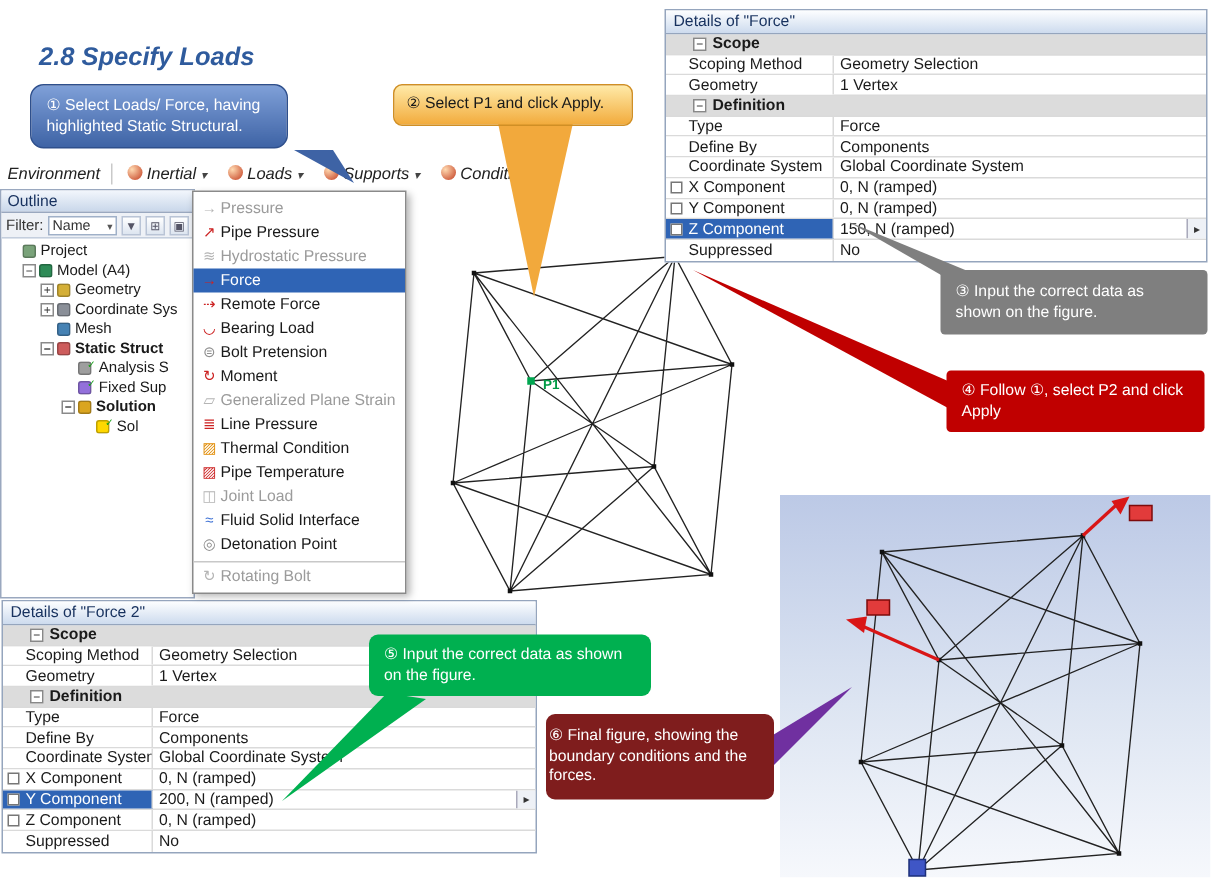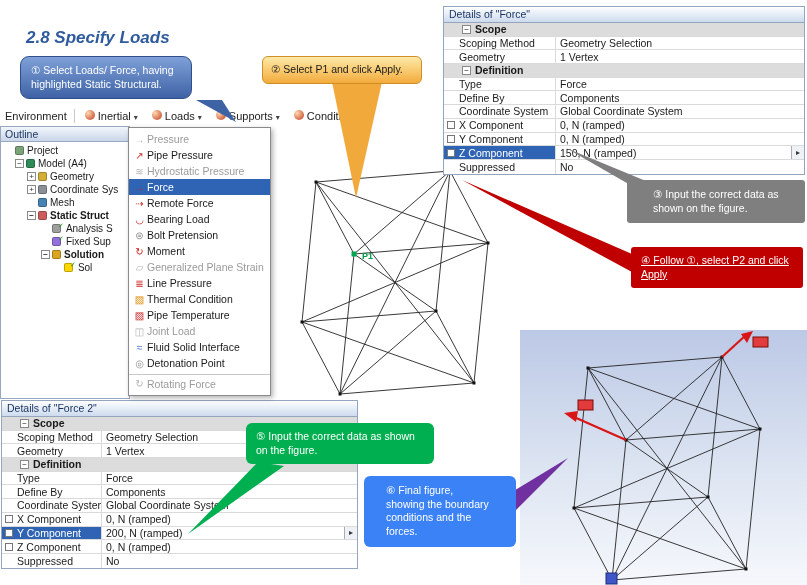--- a/index.html
+++ b/index.html
@@ -8,29 +8,29 @@
 
   
   .title { position: absolute; left: 26px; top: 28px; margin: 0; font-size: 17px; font-style: italic; font-weight: bold; color: #2f5b9d; }
 
   
   .callout { position: absolute; z-index: 40; font-size: 10.5px; line-height: 1.3; }
   .c1 { left: 20px; top: 56px; width: 172px; padding: 7px 10px; color: #fff;
         background: linear-gradient(180deg, #7fa0d8, #3e63a5); border: 1px solid #2e4f8c; border-radius: 9px; }
   .c2 { left: 262px; top: 56px; width: 160px; padding: 6px 8px; color: #1a1a1a;
         background: linear-gradient(180deg, #ffeaa8, #f2ab3c); border: 1px solid #d08f25; border-radius: 6px; }
-  .c3 { left: 627px; top: 180px; width: 178px; padding: 8px 26px; color: #fff; background: #7f7f7f; border-radius: 3px; }
-  .c4 { left: 631px; top: 247px; width: 172px; padding: 7px 10px; color: #fff; background: #c00000; border-radius: 3px; text-decoration: underline; }
+  .c3 { left: 627px; top: 180px; width: 178px; padding: 8px 10px; color: #fff; background: #7f7f7f; border-radius: 3px; }
+  .c4 { left: 631px; top: 247px; width: 172px; padding: 7px 10px; color: #fff; background: #c00000; border-radius: 3px; }
   .c5 { left: 246px; top: 423px; width: 188px; padding: 7px 10px; color: #fff; background: #00b050; border-radius: 6px; }
-  .c6 { left: 364px; top: 476px; width: 152px; padding: 8px 22px; color: #fff; background: #3b82f6; border-radius: 6px; }
+  .c6 { left: 364px; top: 476px; width: 152px; padding: 8px 2px; color: #fff; background: #7f1d1d; border-radius: 6px; }
 
   .tails { position: absolute; left: 0; top: 0; z-index: 30; pointer-events: none; }
 
   
-  .toolbar { position: absolute; left: 5px; top: 106px; height: 19px; display: flex; align-items: center; gap: 7px; font-size: 11px; color: #222; z-index: 5; }
+  .toolbar { position: absolute; left: 5px; top: 106px; height: 19px; display: flex; align-items: center; gap: 7px; font-size: 11px; color: #222; z-index: 5; font-style: italic; }
   .tb-label { font-weight: normal; }
   .tb-btn { display: flex; gap: 3px; padding: 1px 3px; cursor: default; }
   .tb-icon { width: 10px; height: 10px; border-radius: 50%; background: radial-gradient(circle at 30% 30%, #ffd9b0, #c23b1f); flex: none; }
   .tb-caret::after { content: "▾"; font-size: 8px; color: #444; }
   .tb-sep { width: 1px; height: 14px; background: #c9c9c9; }
 
   
   .outline { position: absolute; left: 0; top: 126px; width: 130px; height: 273px; border: 1px solid #9aa8bf; background: #fff; z-index: 8; }
   .outline-header { height: 15px; background: linear-gradient(180deg, #f2f6fc, #c9d7ea); border-bottom: 1px solid #9aa8bf; font-size: 10.5px; color: #17315e; padding: 1px 4px; }
   .filter-row { height: 17px; display: flex; align-items: center; gap: 3px; padding: 0 3px; background: #eef1f6; border-bottom: 1px solid #c4cedd; font-size: 10px; color: #333; }
@@ -424,20 +424,30 @@
         <div class="tb-btn">
           <span class="tb-icon"></span>
           <span>Conditions</span>
           <span class="tb-caret"></span>
         </div>
       </div>
   </div>
 
   <div class="outline">
     <div class="outline-header">Outline</div>
+    <div class="filter-row">
+      <span>Filter:</span>
+      <div class="filter-box">
+        <span>Name</span>
+        <span class="caret"></span>
+      </div>
+      <span class="f-btn">▼</span>
+      <span class="f-btn">⊞</span>
+      <span class="f-btn">▣</span>
+    </div>
     <div class="tree">
 
         <div class="tree-item lv0">
           <span class="tree-exp"></span>
           <span class="tree-icon t-project"></span>
 
           <span class="tree-label">Project</span>
         </div>
 
         <div class="tree-item lv1">
@@ -577,21 +587,21 @@
         <span class="menu-label">Fluid Solid Interface</span>
       </div>
 
       <div class="menu-item">
         <span class="menu-icon ic-gray">◎</span>
         <span class="menu-label">Detonation Point</span>
       </div>
 
       <div class="menu-item disabled sep">
         <span class="menu-icon ic-gray">↻</span>
-        <span class="menu-label">Rotating Force</span>
+        <span class="menu-label">Rotating Bolt</span>
       </div>
     </div>
 
   <svg class="tails" width="807" height="585" viewBox="0 0 807 585">
     <polygon points="196,100 222,100 236,122" fill="#3e63a5"></polygon>
     <polygon points="332,82 382,82 356,198" fill="#f2a93c"></polygon>
     <polygon points="632,186 658,186 566,148" fill="#7f7f7f"></polygon>
     <polygon points="632,254 632,272 462,180" fill="#c00000"></polygon>
     <polygon points="258,462 284,466 188,534" fill="#00b050"></polygon>
     <polygon points="512,492 512,514 568,458" fill="#7030a0"></polygon>

